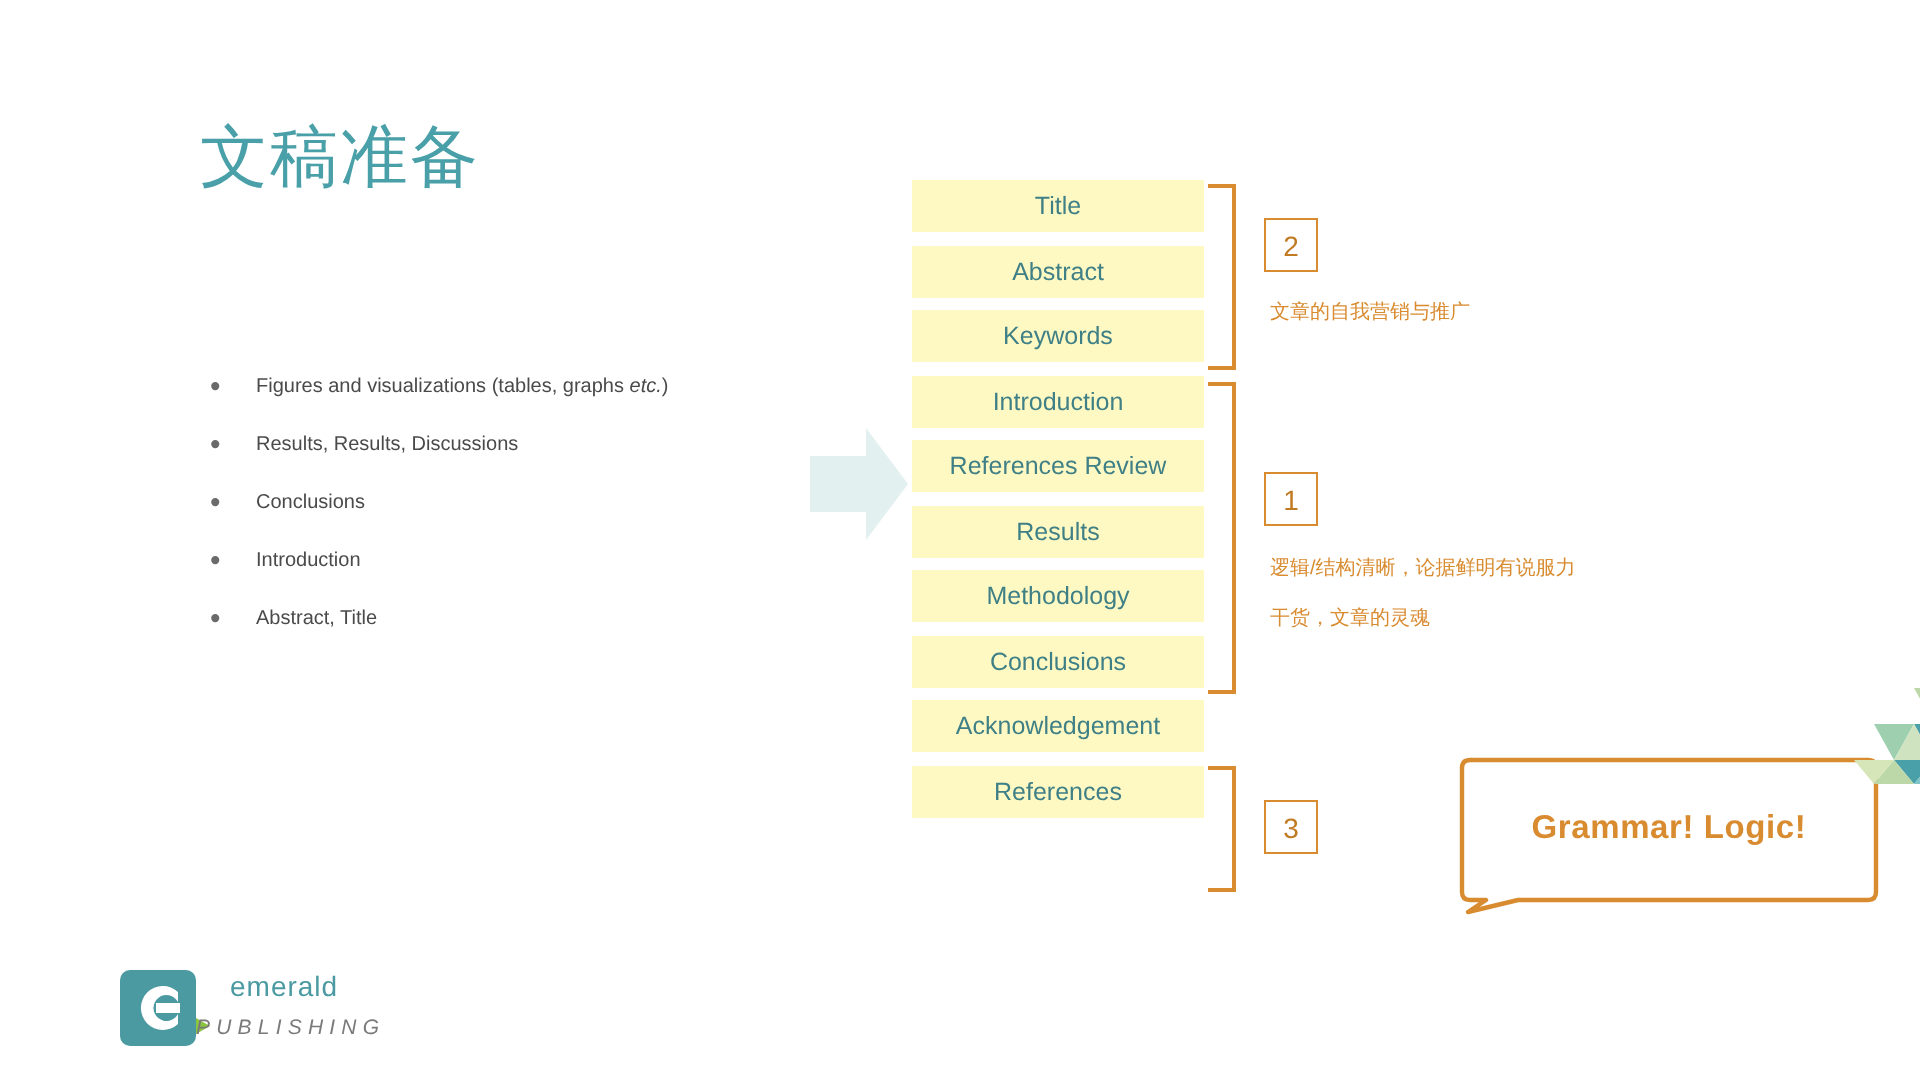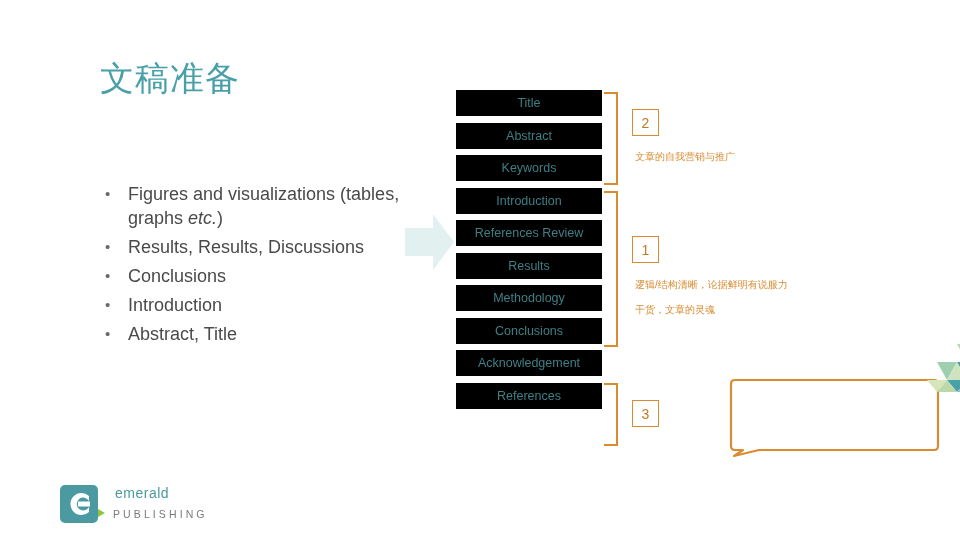--- a/index.html
+++ b/index.html
@@ -51,36 +51,36 @@
     flex: 0 0 28px;
     color: #6a6a6a;
     font-size: 15px;
     line-height: 24px;
     text-align: left;
     padding-left: 5px;
     box-sizing: border-box;
   }
   .bullet-text {
     color: #4a4a4a;
-    font-size: 18px;
+    font-size: 10px;
     line-height: 24px;
   }
   .bullet-text .ital { font-style: italic; }
 
   
   .flow {
     position: absolute;
     left: 419px;
     top: 90px;
     width: 146px;
   }
   .flow-box {
     width: 146px;
     height: 26px;
-    background: #000000;
+    background: #fef9c3;
     color: #3f7f86;
     font-size: 12.5px;
     display: flex;
     align-items: center;
     justify-content: center;
     margin-bottom: 6.5px;
     box-sizing: border-box;
   }
 
   
@@ -168,25 +168,26 @@
   .logo-text {
     position: absolute;
     left: 56px;
     top: 2px;
     color: #4b9aa2;
     font-size: 14px;
     letter-spacing: .5px;
   }
   .logo-sub {
     position: absolute;
-    left: 54px;
+    left: 39px;
     top: 25px;
     color: #7a7a7a;
     font-size: 10.5px;
     letter-spacing: 3.1px;
+    font-style: italic;
   }
 
   
   .deco {
     position: absolute;
     right: 0;
     bottom: 0;
     width: 160px;
     height: 110px;
   }
@@ -247,20 +248,21 @@
   <div class="badge" id="badge-3">3</div>
 
   <div class="annot" id="annot-2">文章的自我营销与推广</div>
   <div class="annot" id="annot-1">逻辑/结构清晰，论据鲜明有说服力
 干货，文章的灵魂</div>
 
   <div class="callout">
     <svg width="211" height="80" viewBox="0 0 211 80">
       <path d="M6,2 L205,2 Q209,2 209,6 L209,68 Q209,72 205,72 L30,72 L5,78 L14,72 L6,72 Q2,72 2,68 L2,6 Q2,2 6,2 Z" fill="#ffffff" stroke="#d98b30" stroke-width="2.2" stroke-linejoin="round"></path>
     </svg>
+    <div class="callout-text">Grammar!  Logic!</div>
   </div>
 
   <div class="logo">
     <svg width="46" height="42" viewBox="0 0 46 42">
       <rect x="1" y="2" width="38" height="38" rx="5" fill="#4b9aa2"></rect>
       <path d="M30,13 a11,11 0 1,0 0,16 l0,-5 a6.5,6.5 0 1,1 0,-6 Z" fill="#ffffff"></path>
       <rect x="19" y="18.5" width="12" height="5" fill="#ffffff"></rect>
       <polygon points="39,26 46,30 39,34" fill="#8cc63f"></polygon>
     </svg>
     <div class="logo-text">emerald</div>

